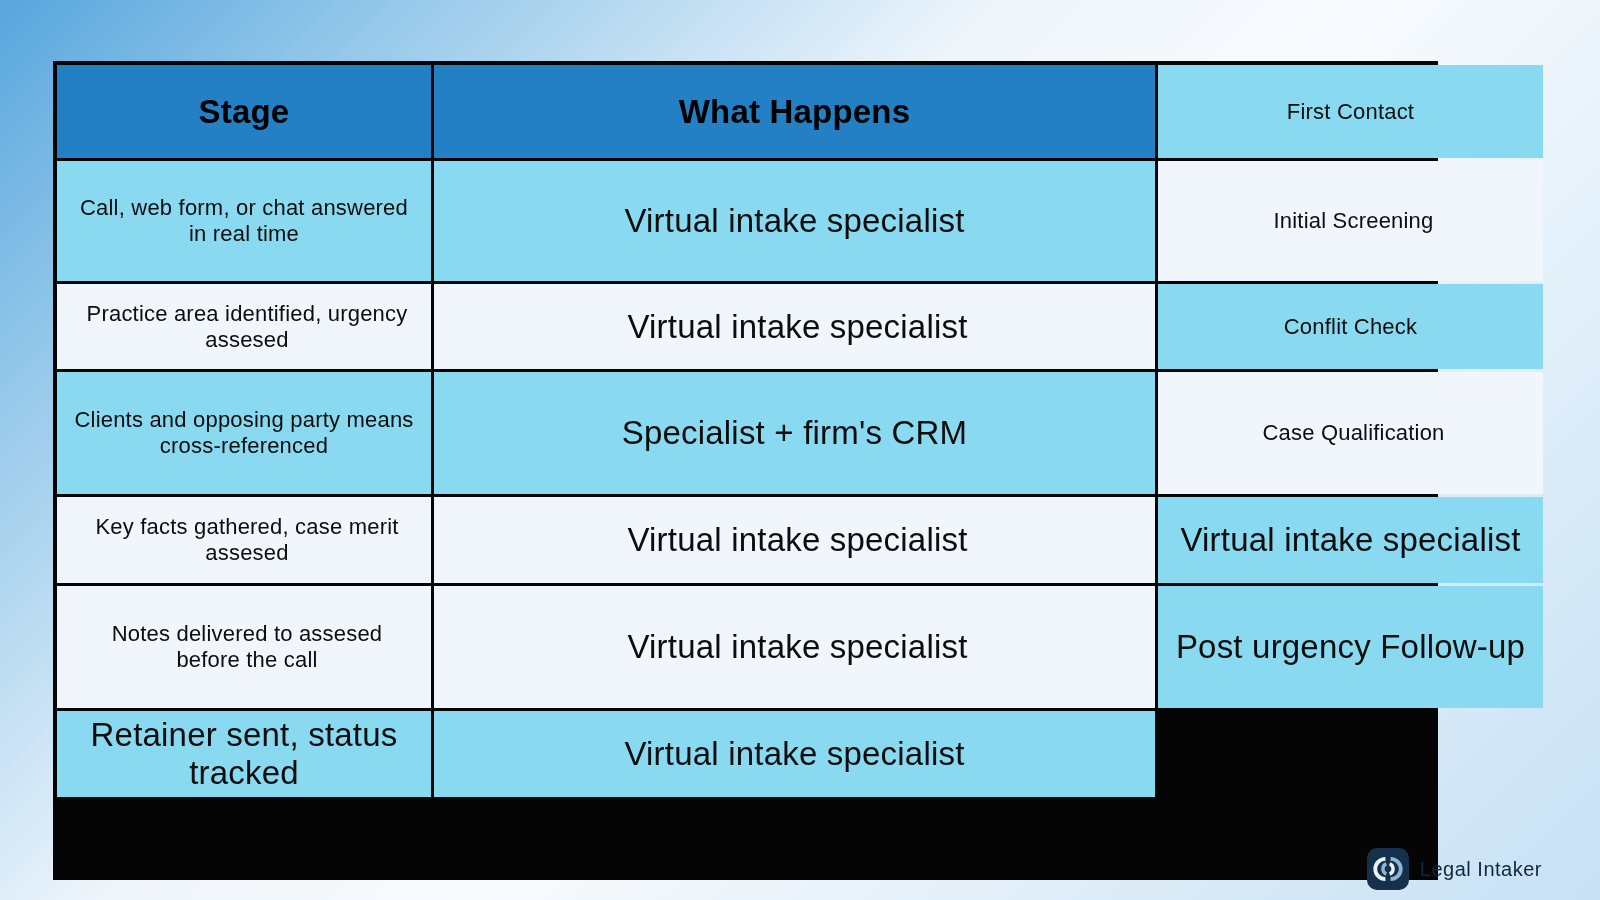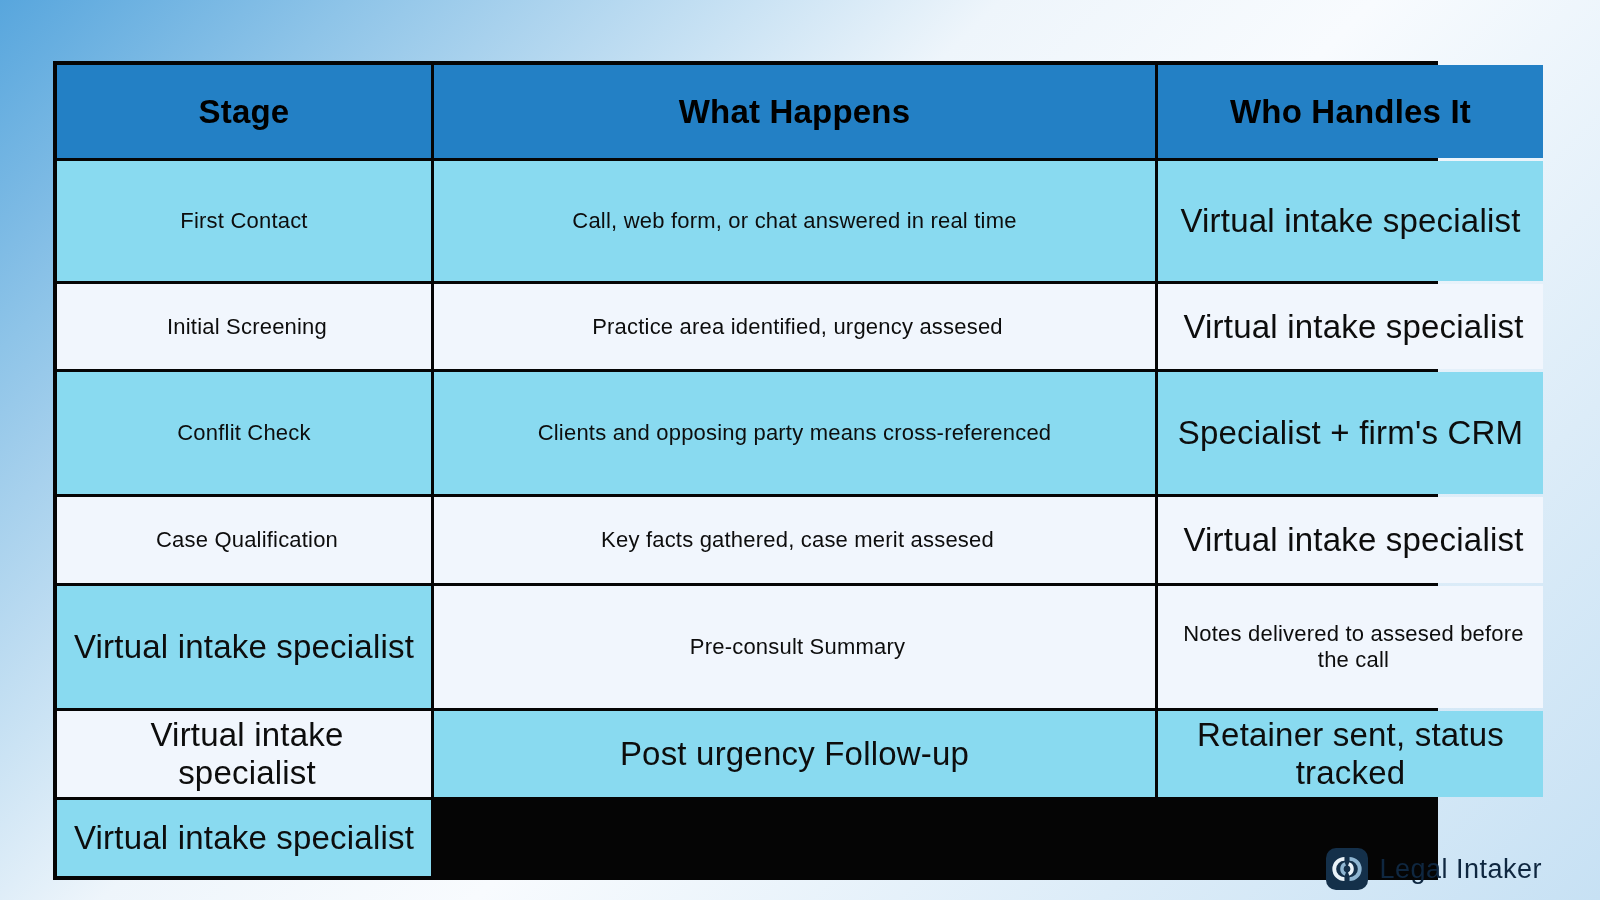--- a/index.html
+++ b/index.html
@@ -55,56 +55,54 @@
   }
   .brand-badge {
     width: 42px; height: 42px;
     border-radius: 10px;
     background: #14304a;
     display: flex;
     align-items: center;
     justify-content: center;
   }
   .brand-name {
-    font-size: 27px;
+    font-size: 20px;
     font-weight: 500;
     color: #0f2740;
     letter-spacing: 0.5px;
   }
 </style>
 </head>
 <body>
 
 <div class="page">
 
   <div class="intake-table">
 
     <div class="cell header">Stage</div>
     <div class="cell header">What Happens</div>
-    <div class="cell header">Who Handles It</div>
 
     <div class="cell cyan">First Contact</div>
     <div class="cell cyan">Call, web form, or chat answered in real time</div>
     <div class="cell cyan big">Virtual intake specialist</div>
 
     <div class="cell light">Initial Screening</div>
     <div class="cell light">Practice area identified, urgency assesed</div>
     <div class="cell light big">Virtual intake specialist</div>
 
     <div class="cell cyan">Conflit Check</div>
     <div class="cell cyan">Clients and opposing party means cross-referenced</div>
     <div class="cell cyan big">Specialist + firm's CRM</div>
 
     <div class="cell light">Case Qualification</div>
     <div class="cell light">Key facts gathered, case merit assesed</div>
     <div class="cell light big">Virtual intake specialist</div>
 
     <div class="cell cyan big">Virtual intake specialist</div>
 
-    <div class="cell light">Pre-consult Summary</div>
     <div class="cell light">Notes delivered to assesed before the call</div>
     <div class="cell light big">Virtual intake specialist</div>
 
     <div class="cell cyan big">Post urgency Follow-up</div>
     <div class="cell cyan big">Retainer sent, status tracked</div>
     <div class="cell cyan big">Virtual intake specialist</div>
 
   </div>
 
   <div class="brand">

